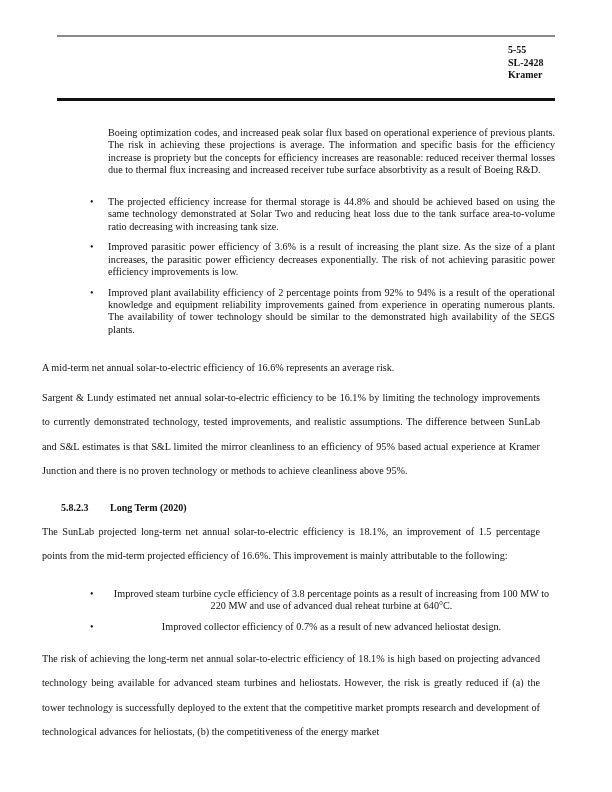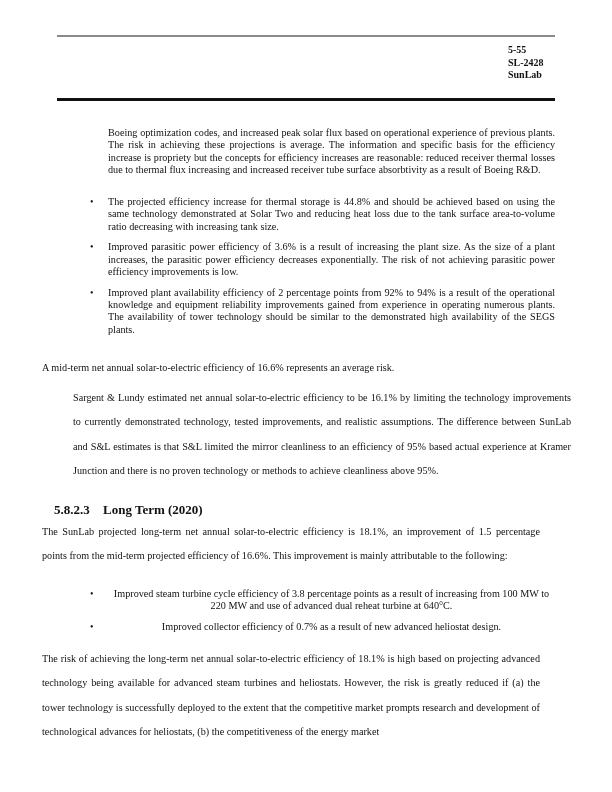--- a/index.html
+++ b/index.html
@@ -12,38 +12,38 @@
   .single { font-size: 10.2px; line-height: 12.3px; text-align: justify; }
   .cont { position: absolute; left: 108px; top: 127px; width: 447px; }
   .bullet-list { position: absolute; left: 90px; width: 465px; margin: 0; padding: 0; list-style: none; }
   .bullet-item { position: relative; padding-left: 18px; margin: 0; }
   .bullet-dot { position: absolute; left: 0; top: 0; font-size: 10px; }
   .bl1 { top: 196px; }
   .bl1 .bullet-item { margin-bottom: 8.5px; }
   .para { position: absolute; left: 42px; width: 498px; font-size: 10.2px; text-align: justify; }
   .double { line-height: 24.3px; }
   .p-mid { top: 362px; line-height: 12px; }
-  .p-sl { top: 386px; margin-left: 31px; }
-  .heading { position: absolute; left: 54px; top: 502px; font-size: 13px; font-weight: bold; white-space: nowrap; }
+  .p-sl { top: 386px; }
+  .heading { position: absolute; left: 61px; top: 502px; font-size: 10px; font-weight: bold; white-space: nowrap; }
   .heading .num { display: inline-block; width: 49px; }
   .p-long { top: 520px; }
   .bl2 { top: 588px; }
   .bl2 .bullet-item { margin-bottom: 8.5px; }
   .bl2 .single { text-align: center; }
   .p-risk { top: 647px; }
 </style>
 </head>
 <body>
 
 <div class="rule-top"></div>
 
 <div class="header-block">
   <div>5-55</div>
   <div>SL-2428</div>
-  <div>SunLab</div>
+  <div>Kramer</div>
 </div>
 
 <div class="rule-bottom"></div>
 
 <div class="cont single">Boeing optimization codes, and increased peak solar flux based on operational experience of previous plants. The risk in achieving these projections is average. The information and specific basis for the efficiency increase is propriety but the concepts for efficiency increases are reasonable: reduced receiver thermal losses due to thermal flux increasing and increased receiver tube surface absorbtivity as a result of Boeing R&amp;D.</div>
 
 <ul class="bullet-list bl1">
   <li class="bullet-item">
     <span class="bullet-dot">•</span>
     <div class="single">The projected efficiency increase for thermal storage is 44.8% and should be achieved based on using the same technology demonstrated at Solar Two and reducing heat loss due to the tank surface area-to-volume ratio decreasing with increasing tank size.</div>

